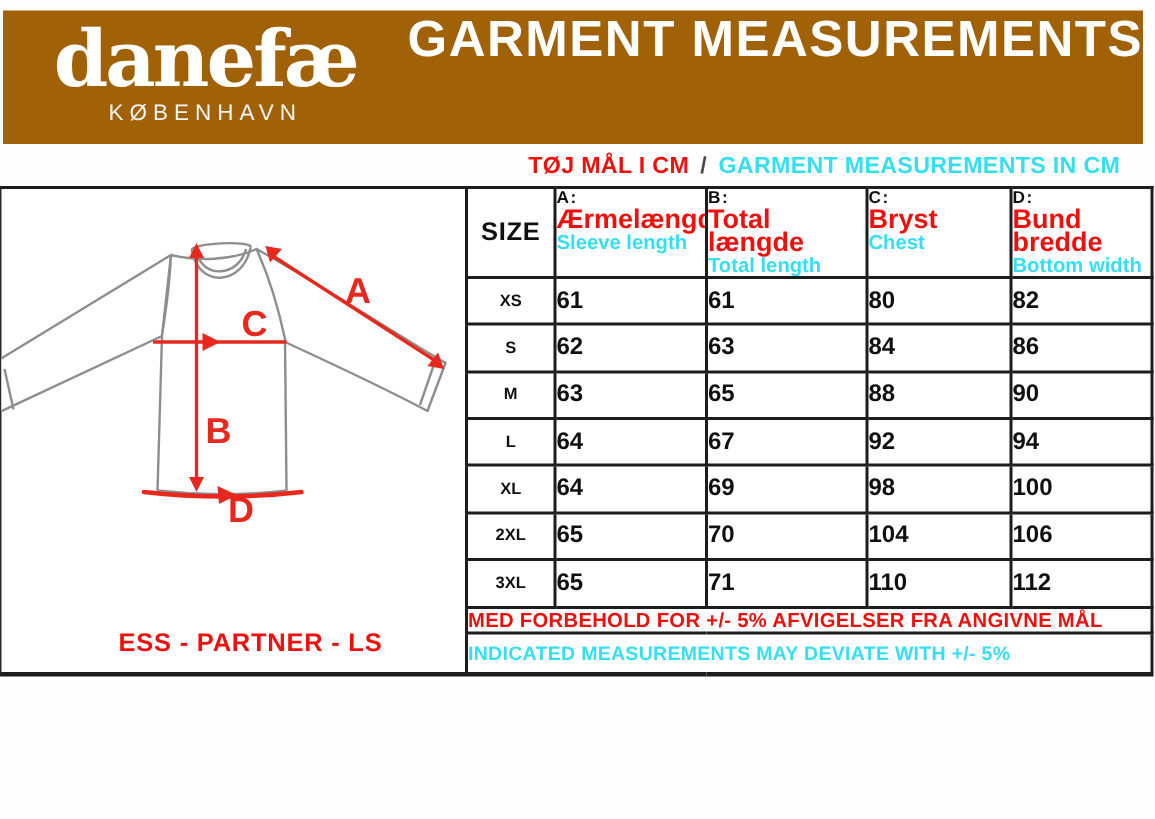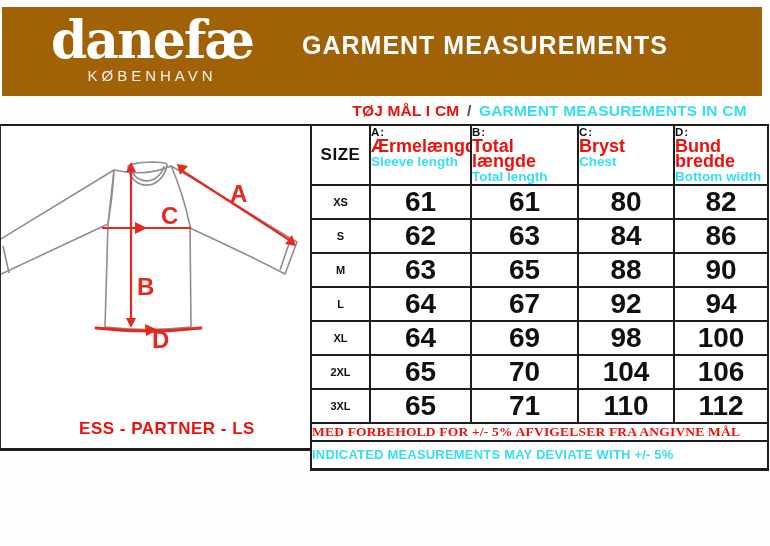--- a/index.html
+++ b/index.html
@@ -17,22 +17,22 @@
   .logo-main {
     font-family:"DejaVu Serif","Liberation Serif",serif;
     font-weight:bold; font-size:52px; line-height:56px;
     color:#ffffff; letter-spacing:-2px;
   }
   .logo-sub {
     color:#f2f2f2; font-size:15px; letter-spacing:4px; line-height:16px;
     margin-top:0px; font-weight:400;
   }
   .banner-title {
-    flex:1; text-align:left; color:#ffffff; font-weight:900;
-    font-size:25px; letter-spacing:1px; padding-top:24px;
+    flex:1; text-align:right; color:#ffffff; font-weight:900;
+    font-size:34px; letter-spacing:1px; 
     white-space:nowrap;
   }
 
   
   .subtitle {
     position:absolute; left:320px; top:99px; width:459px; height:24px;
     text-align:center; font-weight:bold; font-size:15.5px; line-height:24px;
     white-space:nowrap; letter-spacing:0.2px;
   }
   .subtitle .t-red { color:#ee100c; }
@@ -51,22 +51,22 @@
   tr.head-row { height:48px; }
   th.size-h {
     font-size:17px; font-weight:bold; color:#101010; text-align:center;
     letter-spacing:0.5px;
   }
   th.col-h { text-align:left; vertical-align:top; padding:3px 0 0 7px; font-weight:bold; }
   .col-key { display:block; font-size:11.5px; color:#101010; line-height:13px; letter-spacing:1px; }
   .col-da  { display:block; font-size:18px; color:#ee100c; line-height:15px; }
   .col-en  { display:block; font-size:13.5px; color:#35dff2; line-height:15px; }
   td.size-c { font-size:11px; font-weight:bold; text-align:center; color:#101010; }
-  td.val-c  { font-size:28px; font-weight:bold; text-align:center; color:#101010; }
-  tr.note-row-da { height:16px;font-family:Liberation Serif, serif; }
+  td.val-c  { font-size:16px; font-weight:bold; color:#101010; }
+  tr.note-row-da { height:16px; }
   tr.note-row-en { height:28px; }
   td.note-da {
     font-size:13.5px; font-weight:bold; color:#ee100c; text-align:left;
     padding-left:6px; letter-spacing:0.2px; white-space:nowrap;
   }
   td.note-en {
     font-size:13px; font-weight:bold; color:#35dff2; text-align:left;
     padding-left:6px; letter-spacing:0.2px; white-space:nowrap;
   }
 

